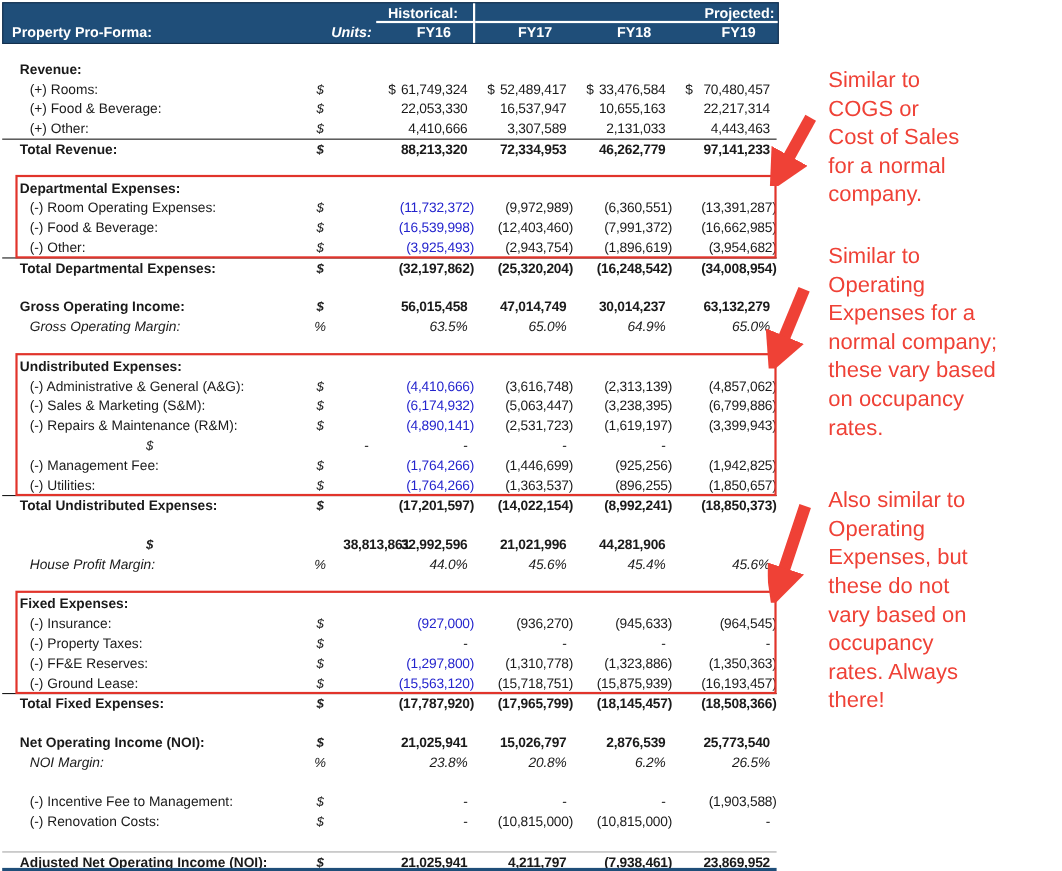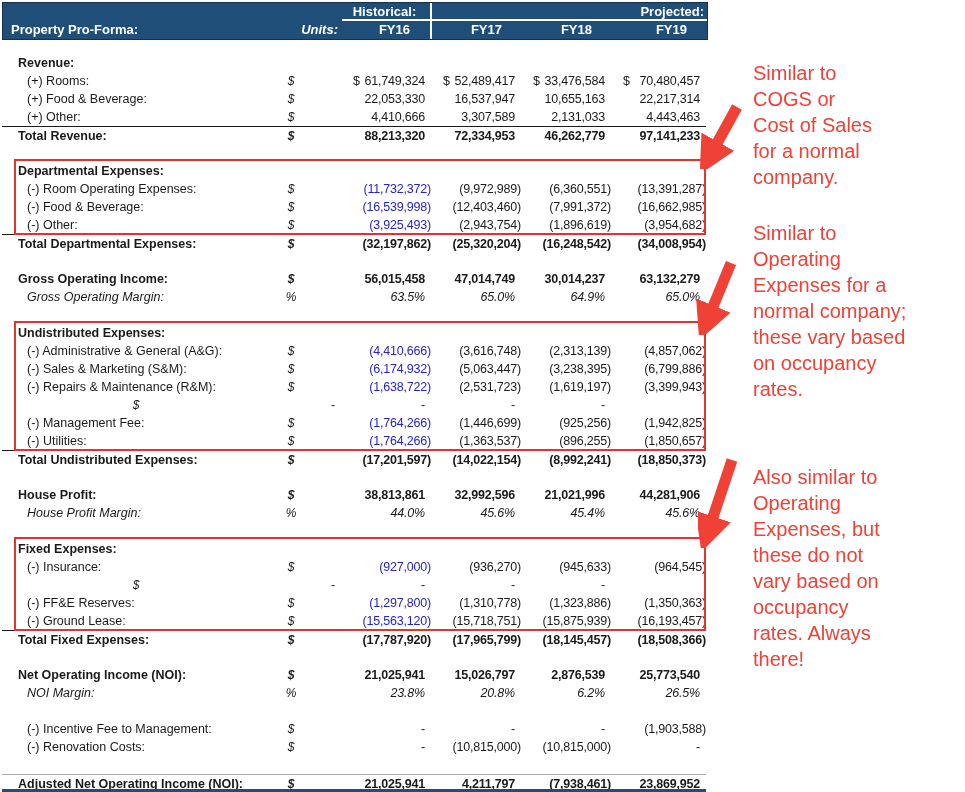--- a/index.html
+++ b/index.html
@@ -44,21 +44,21 @@
         box-sizing:border-box;pointer-events:none;}
   .hbox1{top:159px;height:76px;}
   .hbox2{top:321px;height:130px;}
   .hbox3{top:537px;height:94px;}
 
   
   .ann{position:absolute;left:753px;width:212px;color:var(--annred);
        font-size:20px;line-height:26px;white-space:pre-line;}
   .ann1{top:60px;}
   .ann2{top:220px;}
-  .ann3{top:442px;margin-top:22px;}
+  .ann3{top:442px;}
   .arrow{position:absolute;}
   #arrow1{left:699px;top:101px;}
   #arrow2{left:696px;top:257px;}
   #arrow3{left:698px;top:454px;}
 </style>
 </head>
 <body>
 
 <div class="hdr">
   <div class="hrow hrow1">
@@ -212,21 +212,21 @@
       <div class="sp"></div>
       <div class="val b16">(6,174,932)</div>
       <div class="val">(5,063,447)</div>
       <div class="val">(3,238,395)</div>
       <div class="val">(6,799,886)</div>
     </div>
     <div class="row r-item indent">
       <div class="lbl">(-) Repairs &amp; Maintenance (R&amp;M):</div>
       <div class="units">$</div>
       <div class="sp"></div>
-      <div class="val b16">(1,638,722)</div>
+      <div class="val b16">(4,890,141)</div>
       <div class="val">(2,531,723)</div>
       <div class="val">(1,619,197)</div>
       <div class="val">(3,399,943)</div>
     </div>
     <div class="row r-item indent">
       <div class="units">$</div>
       <div class="sp"></div>
       <div class="val inset">-</div>
       <div class="val inset">-</div>
       <div class="val inset">-</div>
@@ -254,21 +254,20 @@
       <div class="lbl">Total Undistributed Expenses:</div>
       <div class="units">$</div>
       <div class="sp"></div>
       <div class="val">(17,201,597)</div>
       <div class="val">(14,022,154)</div>
       <div class="val">(8,992,241)</div>
       <div class="val">(18,850,373)</div>
     </div>
     <div class="row r-blank"></div>
     <div class="row r-metric">
-      <div class="lbl">House Profit:</div>
       <div class="units">$</div>
       <div class="sp"></div>
       <div class="val inset">38,813,861</div>
       <div class="val inset">32,992,596</div>
       <div class="val inset">21,021,996</div>
       <div class="val inset">44,281,906</div>
     </div>
     <div class="row r-margin indent">
       <div class="lbl">House Profit Margin:</div>
       <div class="units">%</div>
@@ -287,20 +286,21 @@
     <div class="row r-item indent">
       <div class="lbl">(-) Insurance:</div>
       <div class="units">$</div>
       <div class="sp"></div>
       <div class="val b16">(927,000)</div>
       <div class="val">(936,270)</div>
       <div class="val">(945,633)</div>
       <div class="val">(964,545)</div>
     </div>
     <div class="row r-item indent">
+      <div class="lbl">(-) Property Taxes:</div>
       <div class="units">$</div>
       <div class="sp"></div>
       <div class="val inset">-</div>
       <div class="val inset">-</div>
       <div class="val inset">-</div>
       <div class="val inset">-</div>
     </div>
     <div class="row r-item indent">
       <div class="lbl">(-) FF&amp;E Reserves:</div>
       <div class="units">$</div>

